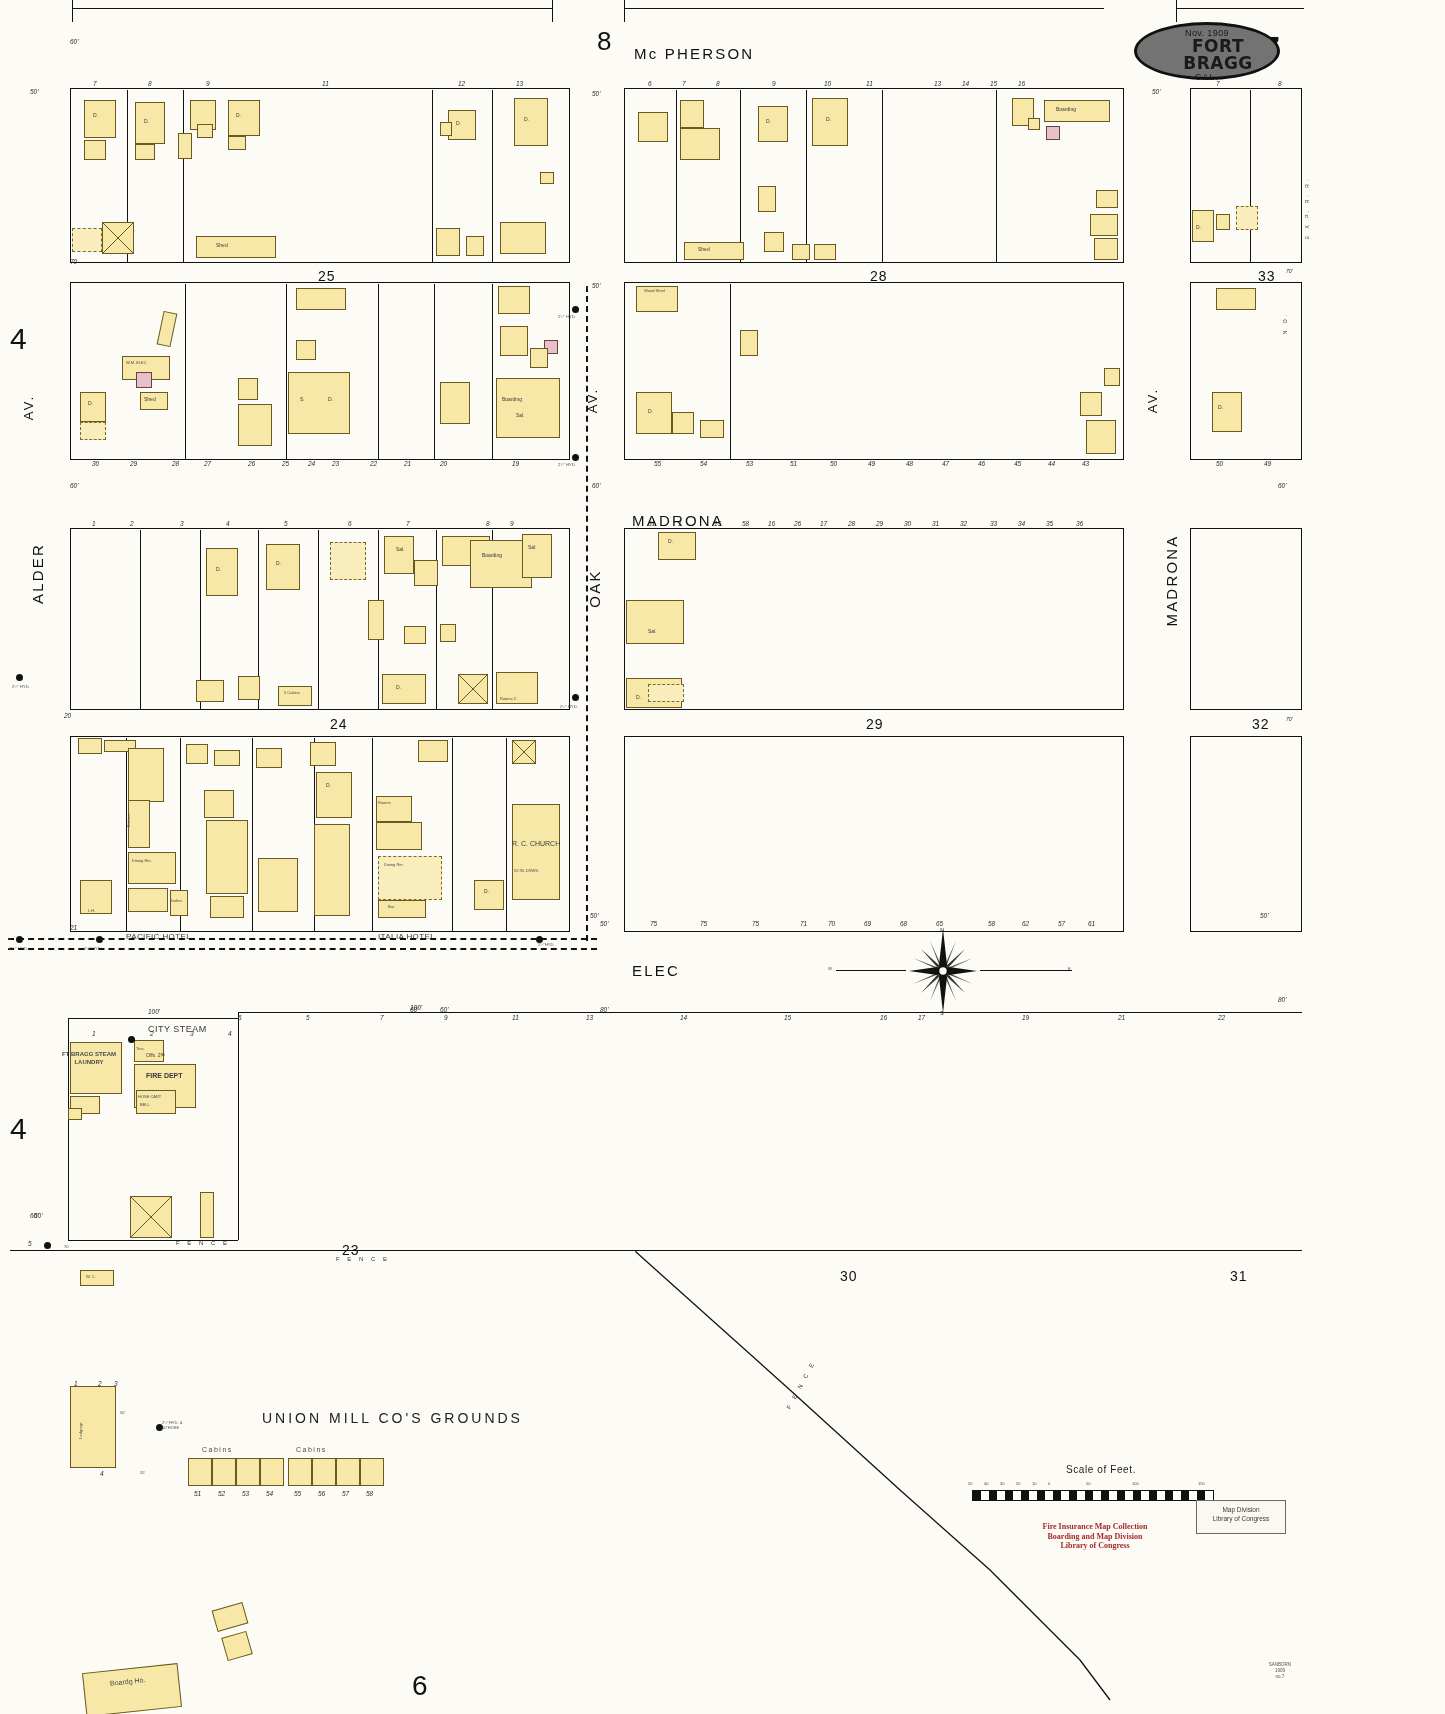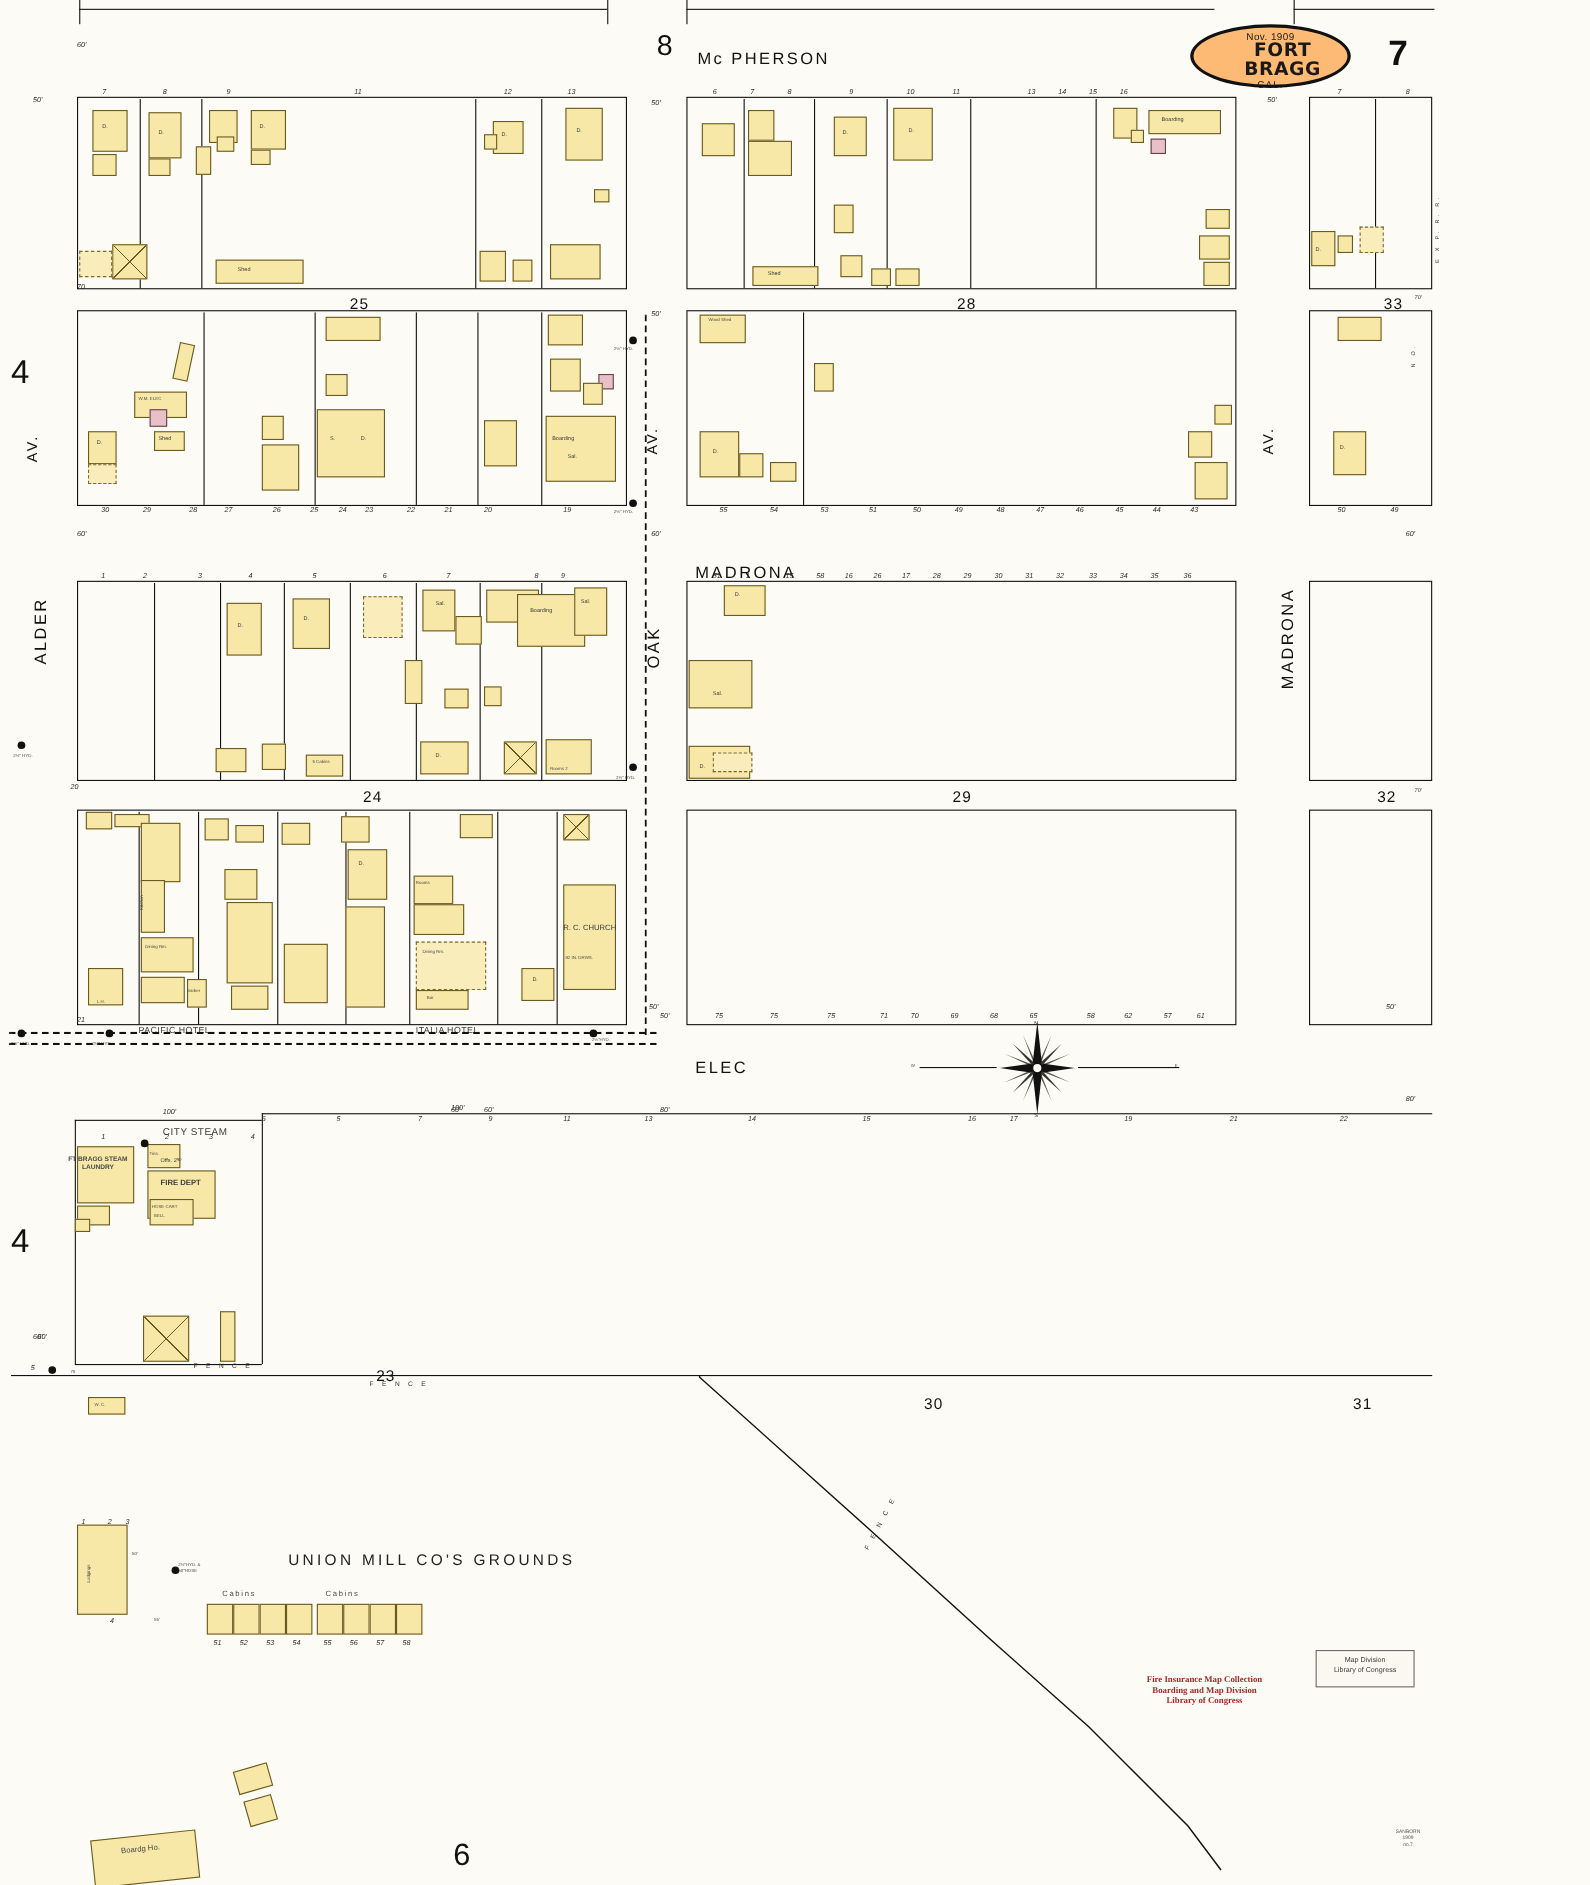--- a/index.html
+++ b/index.html
@@ -28,22 +28,22 @@
   .bldg.x::after{background:linear-gradient(to bottom right,transparent calc(50% - .5px),#6a5a22 calc(50% - .5px),#6a5a22 calc(50% + .5px),transparent calc(50% + .5px));}
 
   
   .blockline{position:absolute;border:1.3px solid #111;box-sizing:border-box;background:transparent;}
   .hline{position:absolute;height:0;border-top:1.1px solid #111;}
   .vline{position:absolute;width:0;border-left:1.1px solid #111;}
   .thin{border-width:.8px;}
   .dash{border-top-style:dashed;border-left-style:dashed;}
 
   
-  #cartouche{position:absolute;left:1082px;top:22px;width:140px;height:52px;
-     border:3px solid #111;border-radius:50%;text-align:center;background:#fdba74;}
+  #cartouche{position:absolute;left:1134px;top:22px;width:140px;height:52px;
+     border:3px solid #111;border-radius:50%;text-align:center;background:#737373;}
   #cartouche .c1{font-size:9px;margin-top:3px;letter-spacing:.4px;}
   #cartouche .c2{font-size:17px;font-weight:bold;letter-spacing:.5px;line-height:17px;
      font-family:"DejaVu Sans",sans-serif;margin-left:22px;}
   #cartouche .c3{font-size:9px;letter-spacing:1px;}
 
   
   #compass{position:absolute;left:906px;top:925px;width:74px;height:92px;}
 
   
   #scalebox{position:absolute;left:966px;top:1464px;width:270px;height:50px;}
@@ -579,20 +579,33 @@
   <div class="lbl num" style="left:98px;top:1380px;">2</div>
   <div class="lbl num" style="left:114px;top:1380px;">3</div>
   <div class="lbl num" style="left:74px;top:1380px;">1</div>
   <div class="lbl num" style="left:100px;top:1470px;">4</div>
 
   <div class="bldg" style="left:214px;top:1606px;width:32px;height:22px;transform:rotate(-16deg);"></div>
   <div class="bldg" style="left:224px;top:1634px;width:26px;height:24px;transform:rotate(-16deg);"></div>
   <div class="bldg" style="left:84px;top:1668px;width:96px;height:44px;transform:rotate(-6deg);"></div>
   <div class="lbl xtiny" style="left:110px;top:1678px;font-size:7px;transform:rotate(-6deg);">Boardg Ho.</div>
 
+  <div id="scalebox">
+    <div id="scaletitle">Scale of Feet.</div>
+    <div class="scalebar"></div>
+    <div class="lbl xtiny" style="left:2px;top:17px;">50</div>
+    <div class="lbl xtiny" style="left:18px;top:17px;">40</div>
+    <div class="lbl xtiny" style="left:34px;top:17px;">30</div>
+    <div class="lbl xtiny" style="left:50px;top:17px;">20</div>
+    <div class="lbl xtiny" style="left:66px;top:17px;">10</div>
+    <div class="lbl xtiny" style="left:82px;top:17px;">0</div>
+    <div class="lbl xtiny" style="left:120px;top:17px;">50</div>
+    <div class="lbl xtiny" style="left:166px;top:17px;">100</div>
+    <div class="lbl xtiny" style="left:232px;top:17px;">150</div>
+  </div>
 
   <div id="locstamp">
     <div>Fire Insurance Map Collection</div>
     <div>Boarding and Map Division</div>
     <div>Library of Congress</div>
   </div>
   <div id="locbox">
     <div>Map Division</div>
     <div>Library of Congress</div>
   </div>

